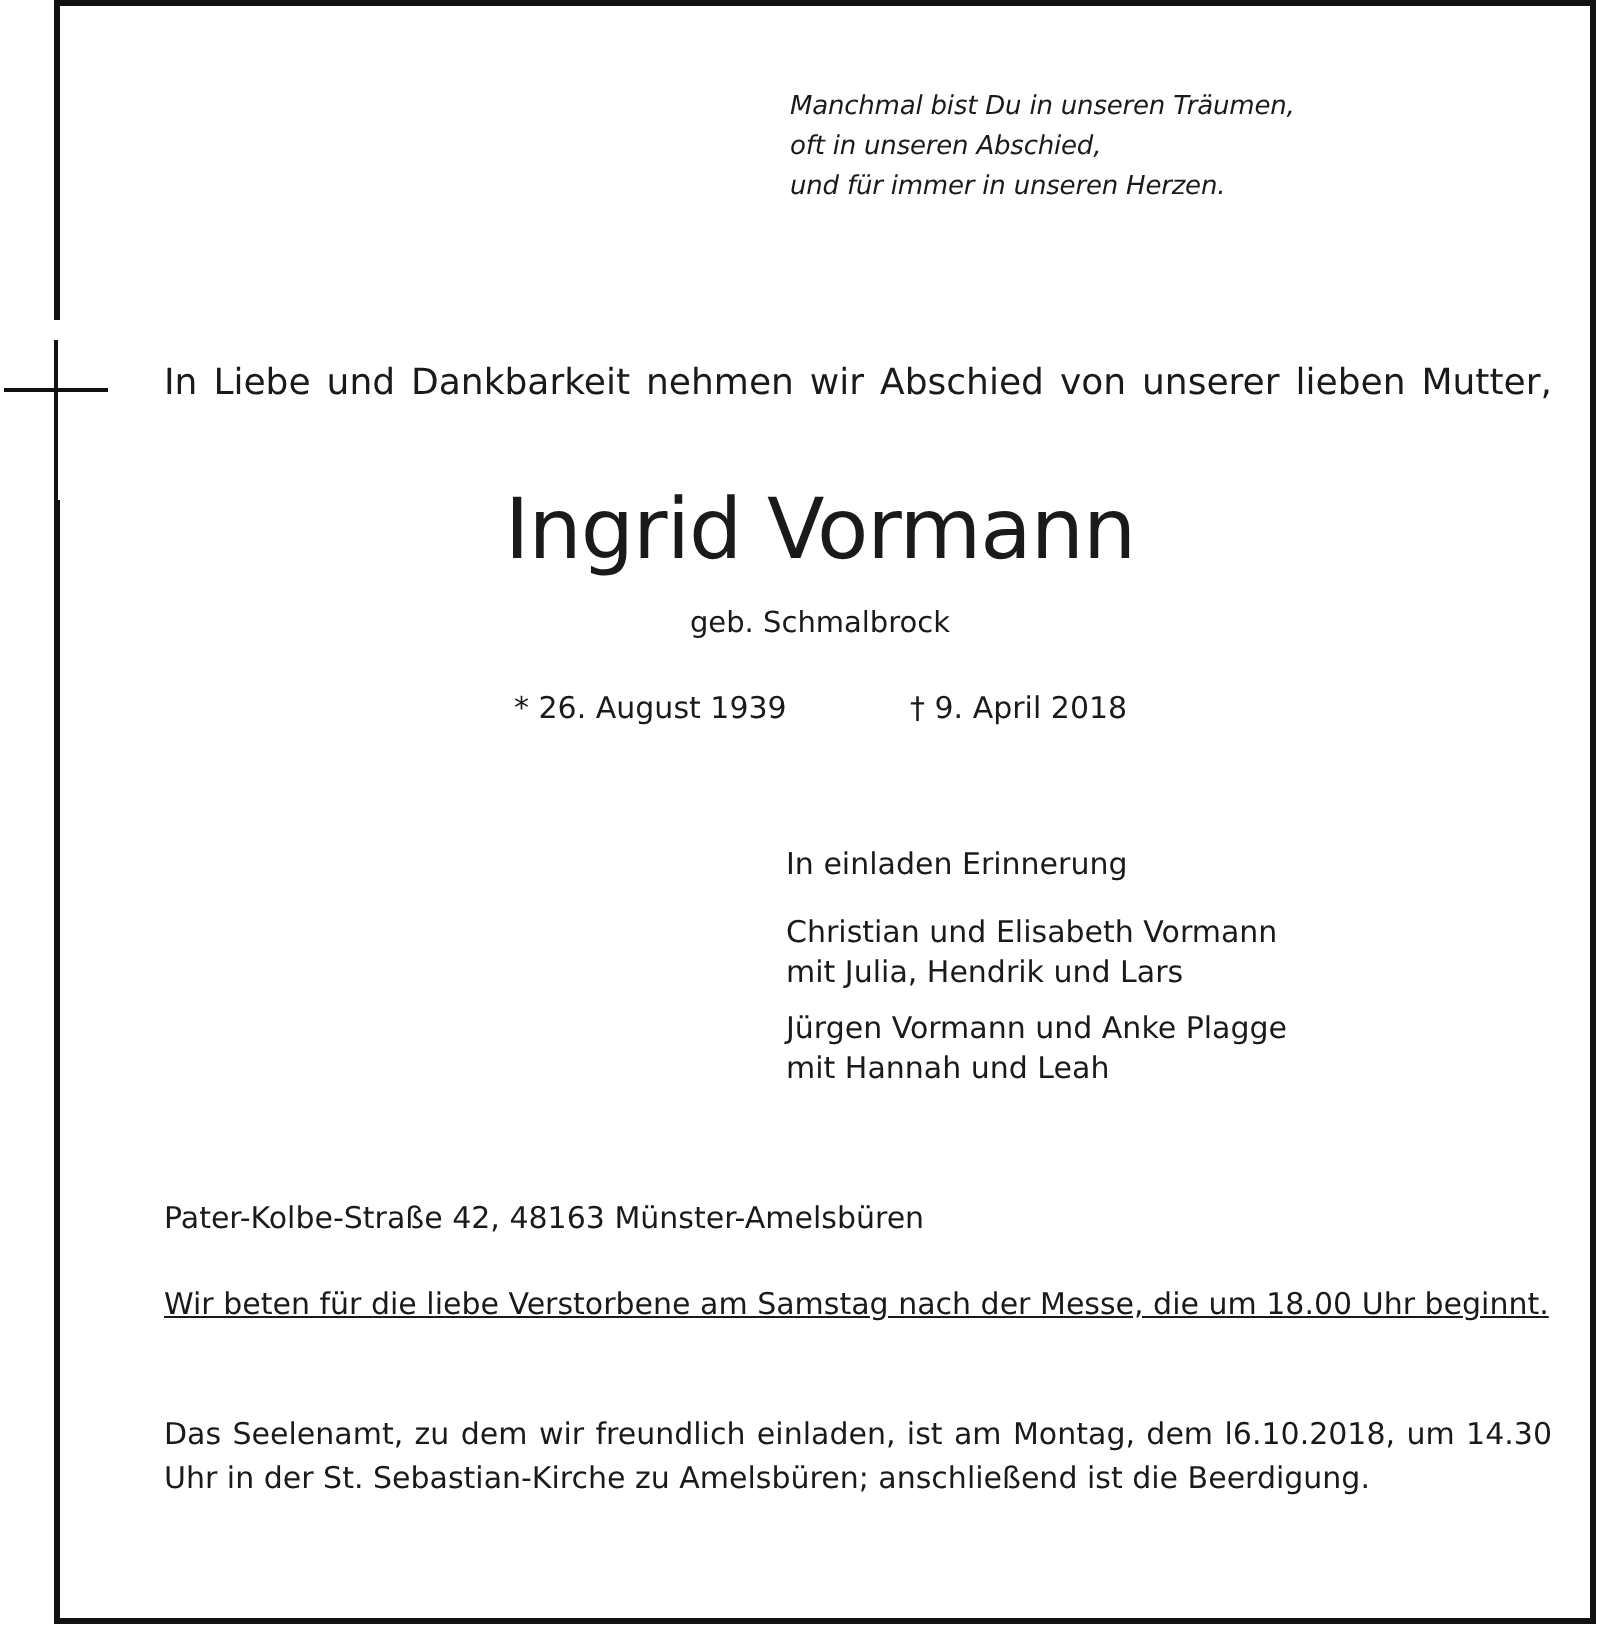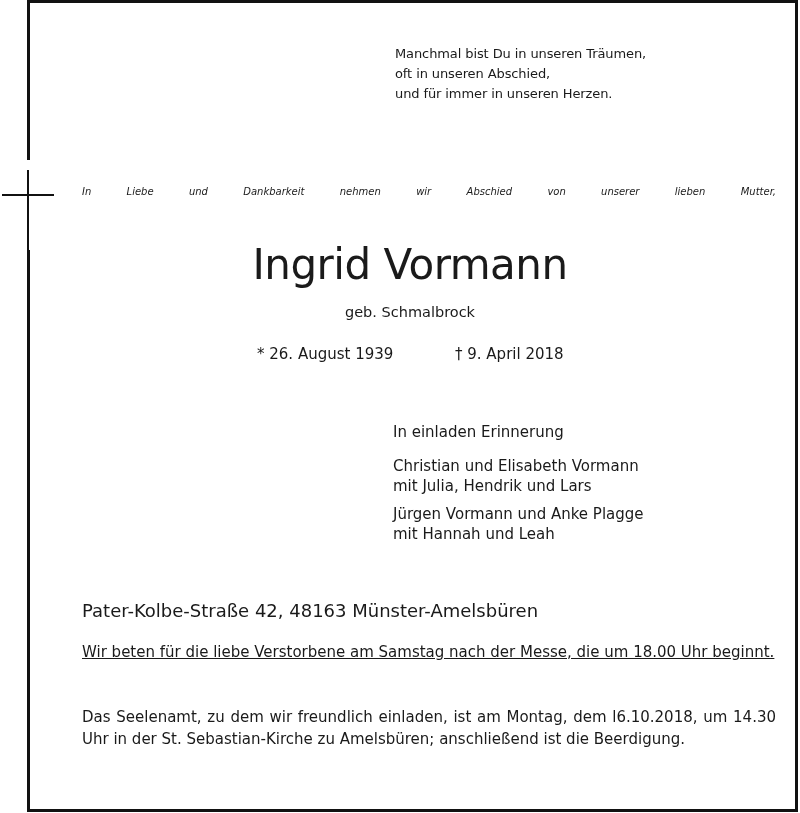--- a/index.html
+++ b/index.html
@@ -6,39 +6,39 @@
     body { width: 800px; height: 813px; position: relative; overflow: hidden;
            font-family: "DejaVu Sans", sans-serif; color: #1a1a1a; }
     .frame-top { position: absolute; left: 28px; top: 0; width: 770px; height: 3px; background: #111; }
     .frame-right { position: absolute; left: 795px; top: 0; width: 3px; height: 812px; background: #111; }
     .frame-bottom { position: absolute; left: 28px; top: 809px; width: 770px; height: 3px; background: #111; }
     .frame-left-upper { position: absolute; left: 27px; top: 0; width: 3px; height: 160px; background: #111; }
     .frame-left-lower { position: absolute; left: 27px; top: 250px; width: 3px; height: 562px; background: #111; }
     .cross-v { position: absolute; left: 27px; top: 170px; width: 2px; height: 80px; background: #111; }
     .cross-h { position: absolute; left: 2px; top: 194px; width: 52px; height: 2px; background: #111; }
 
-    .motto { position: absolute; left: 395px; top: 44px; font-size: 13px; line-height: 20px; letter-spacing: -0.1px; }
+    .motto { position: absolute; left: 395px; top: 44px; font-size: 13px; line-height: 20px; letter-spacing: -0.1px; font-style: italic; }
     .motto div { white-space: nowrap; }
 
-    .intro { position: absolute; left: 82px; top: 181px; width: 694px; font-size: 10px; line-height: 21px; font-style: italic; }
+    .intro { position: absolute; left: 82px; top: 181px; width: 694px; font-size: 18px; line-height: 21px; }
     .intro .l1 { text-align: justify; text-align-last: justify; white-space: nowrap; }
 
     .name { position: absolute; left: 0; width: 820px; top: 240px; text-align: center;
             font-size: 42px; font-weight: normal; letter-spacing: -0.5px; line-height: 50px; }
     .maiden { position: absolute; left: 0; width: 820px; top: 304px; text-align: center; font-size: 14.5px; }
     .dates { position: absolute; top: 345px; font-size: 15px; white-space: nowrap; }
     .birth { left: 257px; }
     .death { left: 455px; }
 
     .family { position: absolute; left: 393px; top: 422px; font-size: 15px; line-height: 20px; }
     .family .head { margin-bottom: 14px; }
     .family .group { margin-bottom: 8px; }
     .family div { white-space: nowrap; }
 
-    .address { position: absolute; left: 82px; top: 600px; font-size: 18px; white-space: nowrap; }
+    .address { position: absolute; left: 82px; top: 600px; font-size: 15px; white-space: nowrap; }
     .para { position: absolute; left: 82px; width: 694px; font-size: 15px; line-height: 22px; text-align: justify; }
     .para1 { top: 641px; text-decoration: underline; }
     .para2 { top: 706px; }
   </style>
 </head>
 <body>
 
 <div>
   <div class="frame-top"></div>
   <div class="frame-right"></div>

